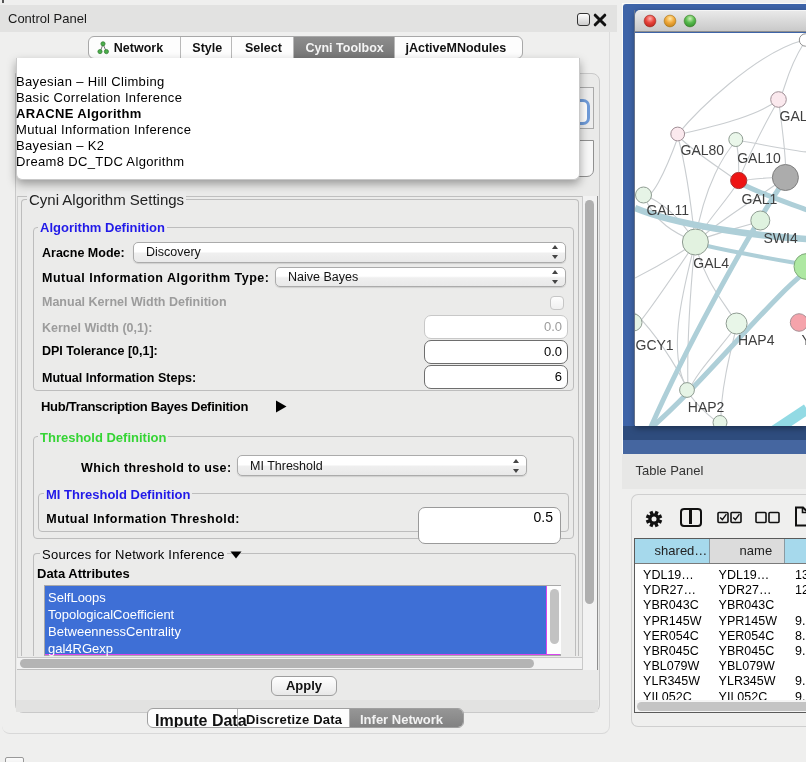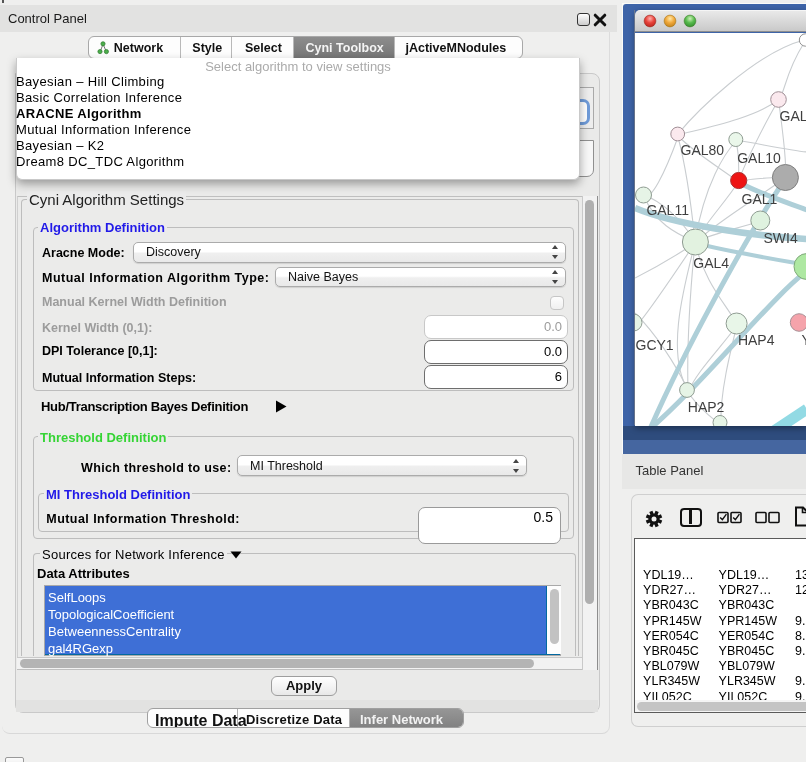--- a/index.html
+++ b/index.html
@@ -123,40 +123,39 @@
 <div class="inp" style="left:418px;top:507px;width:143px;height:37px;border:1px solid #9A9A9A;line-height:18.5px;font-size:14px;padding-right:7px;">0.5</div>
 
 <div class="gbox" style="left:32.5px;top:553px;width:543.5px;height:103px;border-bottom:none;border-radius:4px 4px 0 0;"></div>
 <div class="gtitle" style="left:40px;top:546.5px;font-weight:normal;color:#000;letter-spacing:0.25px;">Sources for Network Inference</div>
 <svg class="abs" style="left:229.5px;top:550.5px;" width="12" height="8" viewBox="0 0 12 8">
     <path d="M0.5 0.5 L11.5 0.5 L6 7.5 Z" fill="#000"></path>
   </svg>
 
 <div class="lbl abs" style="left:37px;top:566px;font-size:13px;">Data Attributes</div>
 
-<div class="abs" style="left:44px;top:584.5px;width:516.5px;height:71px;background:#0369a1;border:1px solid #A9A9A9;">
+<div class="abs" style="left:44px;top:584.5px;width:516.5px;height:71px;background:#d946ef;border:1px solid #A9A9A9;">
   <div class="abs" style="left:0.3px;top:0.7px;width:501px;height:68px;background:#3E6FD6;"></div>
   <div class="abs" style="left:3px;top:3.5px;font-size:13px;color:#fff;line-height:17px;">SelfLoops<br>TopologicalCoefficient<br>BetweennessCentrality<br>gal4RGexp</div>
   <div class="abs" style="left:501.5px;top:0.7px;width:14px;height:68px;background:#FDFDFD;"></div>
   <div class="abs" style="left:505px;top:3px;width:8.5px;height:55px;background:#C2C2C2;border-radius:5px;"></div>
 </div>
 
 <div class="abs" style="left:271px;top:676px;width:66px;height:19.5px;border:1px solid #9E9E9E;border-radius:6px;background:linear-gradient(#FFFFFF,#F2F2F2 60%,#E8E8E8);text-align:center;font-size:13px;font-weight:600;color:#111;line-height:18px;">Apply</div>
 
 <div class="abs" style="left:147px;top:708px;width:317px;height:20px;border:1px solid #A0A0A0;border-radius:6px;background:#FDFDFD;overflow:hidden;font-weight:bold;">
   <div class="abs" style="left:0;top:0;width:90px;height:100%;border-right:1px solid #B0B0B0;"></div>
   <div class="abs" style="left:90px;top:0;width:112px;height:100%;border-right:1px solid #B0B0B0;"></div>
   <div class="abs" style="left:202px;top:0;width:115px;height:100%;background:linear-gradient(#969696,#828282);"></div>
   <div class="abs" style="left:7px;top:2.5px;font-size:16px;color:#111;">Impute Data</div>
   <div class="abs" style="left:98px;top:2.5px;font-size:13px;color:#111;letter-spacing:0.2px;">Discretize Data</div>
   <div class="abs" style="left:212px;top:2.5px;font-size:13px;color:#F2F2F2;">Infer Network</div>
 </div>
 
 <div class="abs" style="left:16px;top:58px;width:564px;height:122px;background:#fff;border:1px solid #C9C9C9;border-top:none;border-radius:0 0 6px 6px;box-shadow:0 4px 10px rgba(0,0,0,0.35);">
-  <div class="abs" style="left:0;top:1px;width:100%;text-align:center;font-size:13px;color:#ABABAB;">Select algorithm to view settings</div>
   <div class="abs" style="left:-1px;top:16px;font-size:13px;color:#000;line-height:15.9px;letter-spacing:0.35px;">
     Bayesian – Hill Climbing<br>
     Basic Correlation Inference<br>
     <b>ARACNE Algorithm</b><br>
     Mutual Information Inference<br>
     Bayesian – K2<br>
     Dream8 DC_TDC Algorithm
   </div>
 </div>
 
@@ -299,20 +298,26 @@
     <rect x="14" y="1.5" width="10" height="10" rx="1"></rect>
   </g>
 </svg>
 <svg class="abs" style="left:794px;top:506px;" width="14" height="21" viewBox="0 0 14 21">
   <path d="M2 1.5 H9 L13.5 6 V19.5 H2 Z" fill="none" stroke="#111" stroke-width="2"></path>
     <path d="M8.5 2 V6.5 H13" fill="none" stroke="#111" stroke-width="1.6"></path>
 </svg>
 
 <div class="abs" style="left:633.6px;top:538px;width:172.4px;height:174.5px;background:#fff;border:1px solid #5A5A5A;border-right:none;overflow:hidden;">
 
+  <div class="abs" style="left:0;top:0;width:100%;height:24.5px;border-bottom:1px solid #7A7A7A;background:#A6D9EC;">
+    <div class="abs" style="left:0;top:0;width:75px;height:100%;border-right:1px solid #8A9AA2;"></div>
+    <div class="abs" style="left:75px;top:0;width:75.5px;height:100%;background:#DCDCDC;border-right:1px solid #8A9AA2;"></div>
+    <div class="abs" style="left:20px;top:4px;font-size:13px;color:#222;">shared…</div>
+    <div class="abs" style="left:105px;top:4px;font-size:13px;color:#222;">name</div>
+  </div>
 
   <div class="abs" style="left:8.5px;top:29px;font-size:12.5px;line-height:15.2px;color:#000;">YDL19…<br>YDR27…<br>YBR043C<br>YPR145W<br>YER054C<br>YBR045C<br>YBL079W<br>YLR345W<br>YIL052C</div>
   <div class="abs" style="left:84px;top:29px;font-size:12.5px;line-height:15.2px;color:#000;">YDL19…<br>YDR27…<br>YBR043C<br>YPR145W<br>YER054C<br>YBR045C<br>YBL079W<br>YLR345W<br>YIL052C</div>
   <div class="abs" style="left:160.5px;top:29px;font-size:12.5px;line-height:15.2px;color:#000;">13<br>12<br>&nbsp;<br>9.<br>8.<br>9.<br>&nbsp;<br>9.<br>9.</div>
 
   <div class="abs" style="left:0;top:161px;width:100%;height:12.5px;background:#F4F4F4;"></div>
   <div class="abs" style="left:2px;top:162.5px;width:170px;height:9px;background:#C4C4C4;border-radius:5px 0 0 5px;"></div>
 </div>
 
 <div class="abs" style="left:5px;top:757px;width:19px;height:12px;border:1.5px solid #999;border-radius:2px;background:linear-gradient(#FCFCFC,#E8E8E8);"></div>

